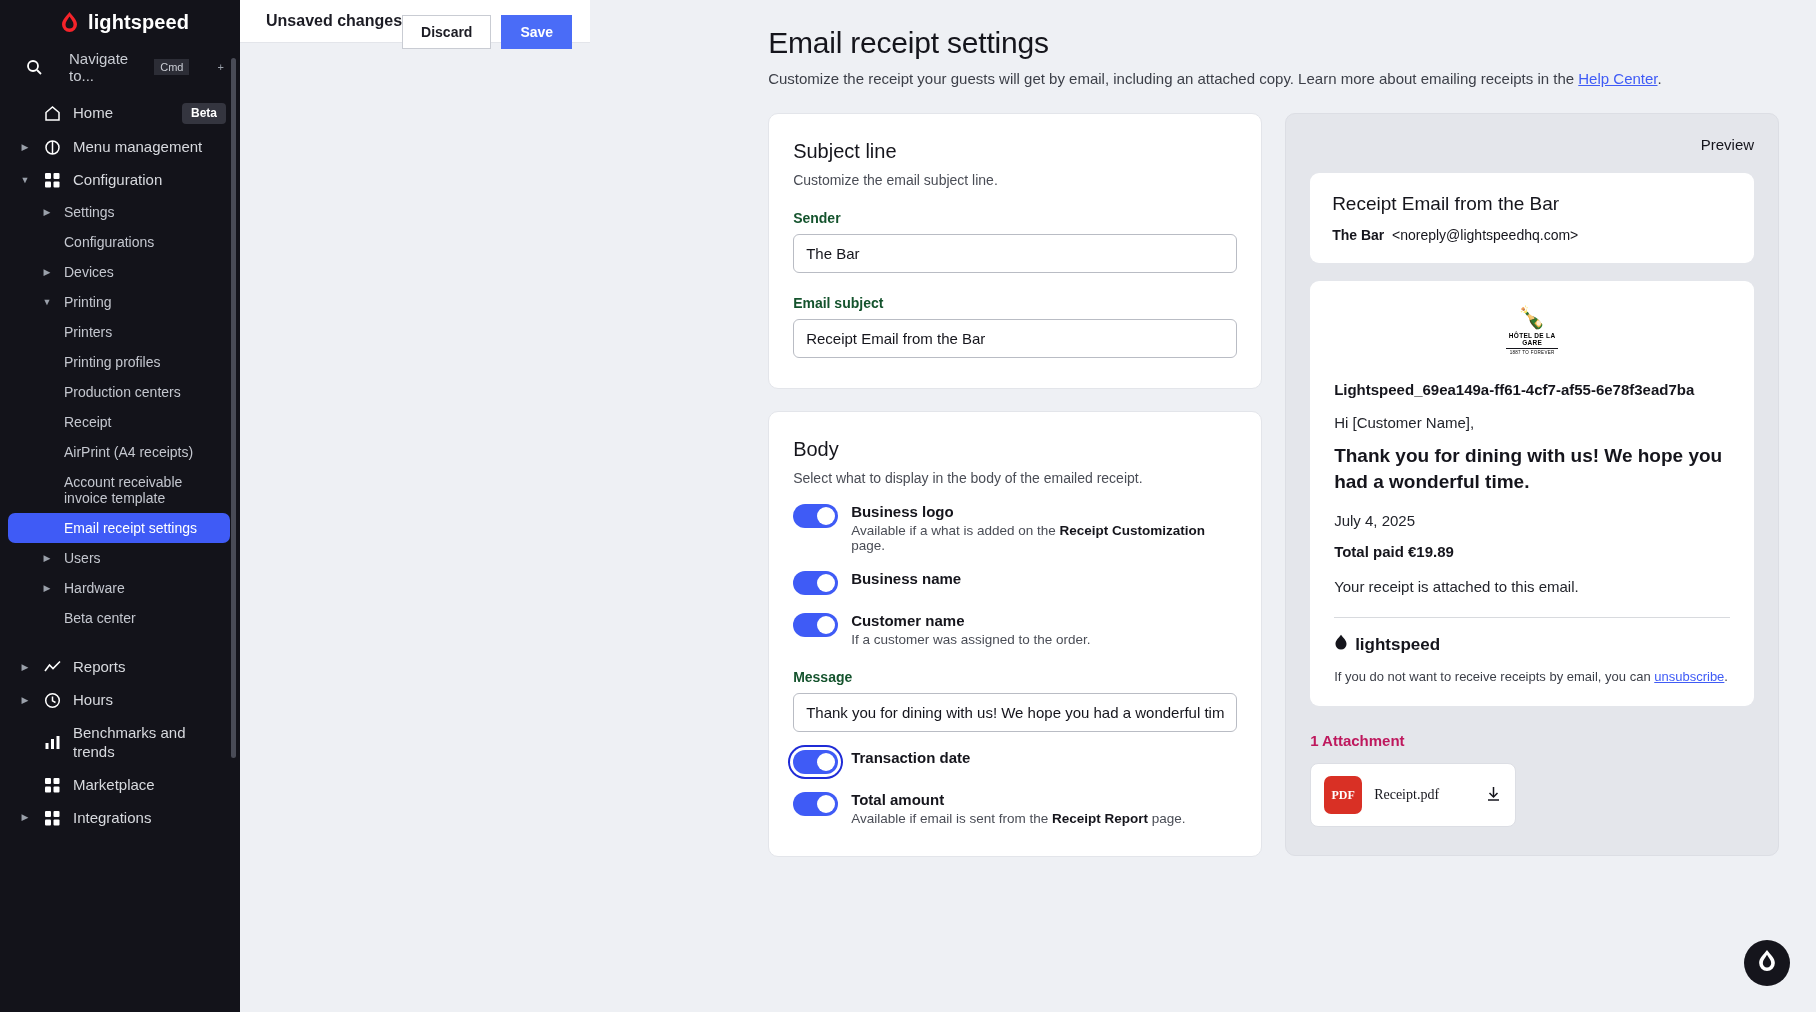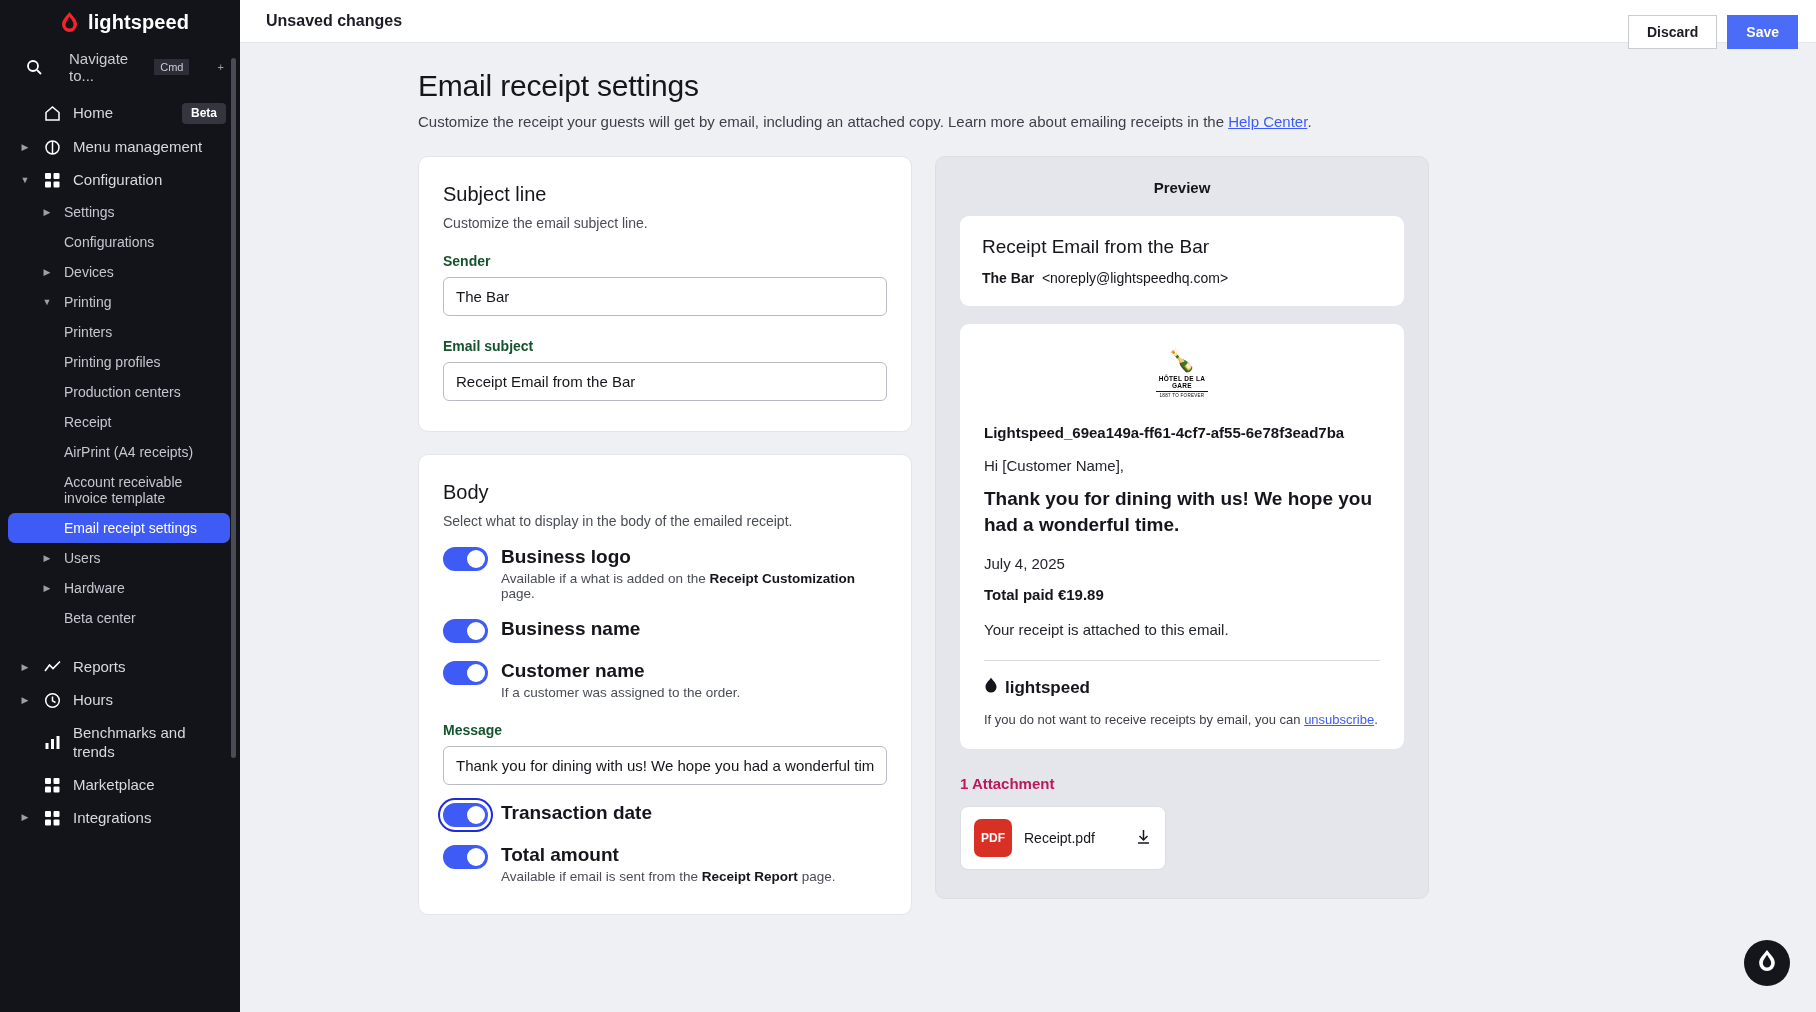--- a/index.html
+++ b/index.html
@@ -68,21 +68,21 @@
     background: #3f5bf6; color: #fff; font-weight: 400;
     margin: 0 10px 0 8px; border-radius: 7px; padding-left: 56px;
   }
   .scrollbar {
     position: absolute; right: 4px; top: 58px;
     width: 5px; height: 700px; border-radius: 3px; background: #494b56;
   }
   .sidebar-spacer { height: 18px; }
 
   
-  .main { flex: 1; display: flex; flex-direction: column; background: #eef0f4; overflow: hidden; }
+  .main { flex: 1; display: flex; flex-direction: row; background: #eef0f4; overflow: hidden; }
   .topbar {
     height: 43px; min-height: 43px; background: #fff;
     display: flex; align-items: center; padding: 0 18px 0 26px;
     border-bottom: 1px solid #e3e5ea;
   }
   .topbar-title { font-size: 16px; font-weight: 700; color: #1c1c24; flex: 1; }
   .btn {
     font-size: 14px; font-weight: 700; border-radius: 0;
     padding: 8px 18px; cursor: pointer; border: 1px solid transparent; margin-top: 21px;
   }
@@ -118,30 +118,30 @@
   .toggle-row { display: flex; align-items: flex-start; gap: 13px; margin-top: 17px; }
   .toggle {
     width: 45px; min-width: 45px; height: 24px; border-radius: 14px; background: #3f5bf6;
     position: relative; cursor: pointer; margin-top: 1px;
   }
   .toggle::after {
     content: ""; position: absolute; top: 3px; left: 24px;
     width: 18px; height: 18px; border-radius: 50%; background: #fff;
   }
   .toggle.focus { box-shadow: 0 0 0 3px #ffffff, 0 0 0 5px #1f2bd6; }
-  .toggle-text .t-label { font-size: 19px; font-weight: 700; color: #15151c; }
+  .toggle-text .t-label { font-size: 15px; font-weight: 700; color: #15151c; }
   .toggle-text .t-sub { font-size: 13.5px; color: #4a4d56; margin-top: 3px; }
   .toggle-text .t-sub b { font-weight: 700; color: #15151c; }
 
   
   .preview-card {
     background: #e4e6eb; border-radius: 10px; padding: 22px 24px 28px 24px;
     border: 1px solid #dcdee4;
   }
-  .preview-title { text-align: center; font-size: 15px; font-weight: 700; color: #15151c; }
+  .preview-title { text-align: right; font-size: 15px; font-weight: 400; color: #15151c; }
   .mail-block { background: #fff; border-radius: 9px; padding: 20px 22px; margin-top: 20px; }
   .mail-subject { font-size: 19px; color: #15151c; }
   .mail-from { font-size: 14px; margin-top: 12px; color: #15151c; }
   .mail-from b { font-weight: 700; }
   .mail-body { background: #fff; border-radius: 9px; padding: 26px 24px 22px; margin-top: 18px; }
   .logo-wrap { display: flex; justify-content: center; }
   .hotel-logo { width: 52px; text-align: center; }
   .hotel-logo .bottle { font-size: 22px; line-height: 1; }
   .hotel-logo .l1 { font-size: 6.5px; font-weight: 700; letter-spacing: .3px; margin-top: 3px; }
   .hotel-logo .l2 { font-size: 4.5px; letter-spacing: .3px; border-top: 1px solid #15151c; margin-top: 2px; padding-top: 1px; }
@@ -151,21 +151,21 @@
   .mail-date { font-size: 15px; color: #23252c; margin-top: 18px; }
   .mail-total { font-size: 15px; font-weight: 700; color: #15151c; margin-top: 14px; }
   .mail-note { font-size: 15px; color: #23252c; margin-top: 18px; }
   .mail-sep { height: 1px; background: #d8dade; margin: 22px 0 16px; }
   .mail-brand { display: flex; align-items: center; gap: 7px; font-size: 17px; font-weight: 700; color: #15151c; }
   .mail-foot { font-size: 13px; color: #3c3f48; margin-top: 13px; }
   .mail-foot a { color: #3f5bf6; }
   .attach-title { font-size: 15px; font-weight: 700; color: #be185d; margin-top: 26px; }
   .attach {
     margin-top: 14px; width: 206px; background: #fff; border: 1px solid #dcdee4;
-    border-radius: 8px; padding: 12px 13px; display: flex; align-items: center; gap: 12px;
+    border-radius: 8px; padding: 12px 13px; display: flex; align-items: center; gap: 12px; font-family: Liberation Serif, serif;
   }
   .pdf-badge {
     width: 38px; height: 38px; border-radius: 7px; background: #d93025; color: #fff;
     font-size: 12px; font-weight: 700; display: flex; align-items: center; justify-content: center;
   }
   .attach-name { flex: 1; font-size: 14px; color: #15151c; }
   .dl-icon { color: #15151c; }
 
   .fab {
     position: fixed; right: 26px; bottom: 26px; width: 46px; height: 46px;

